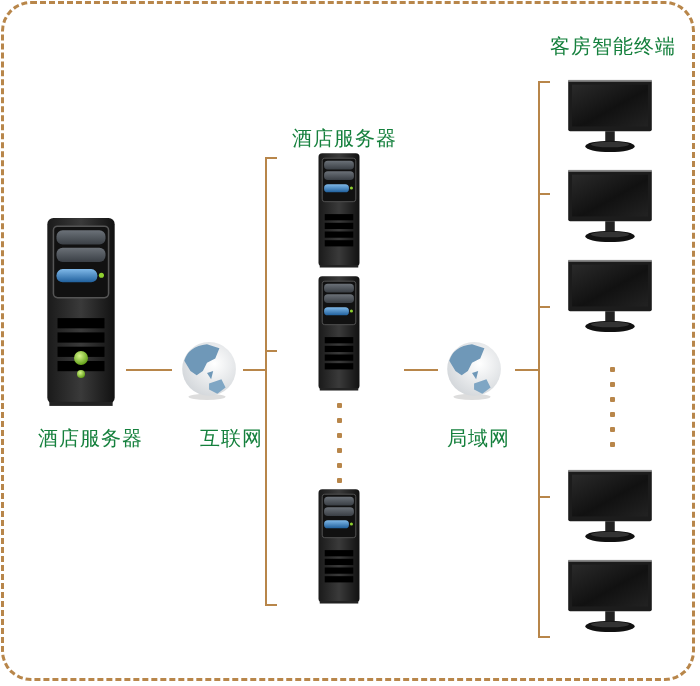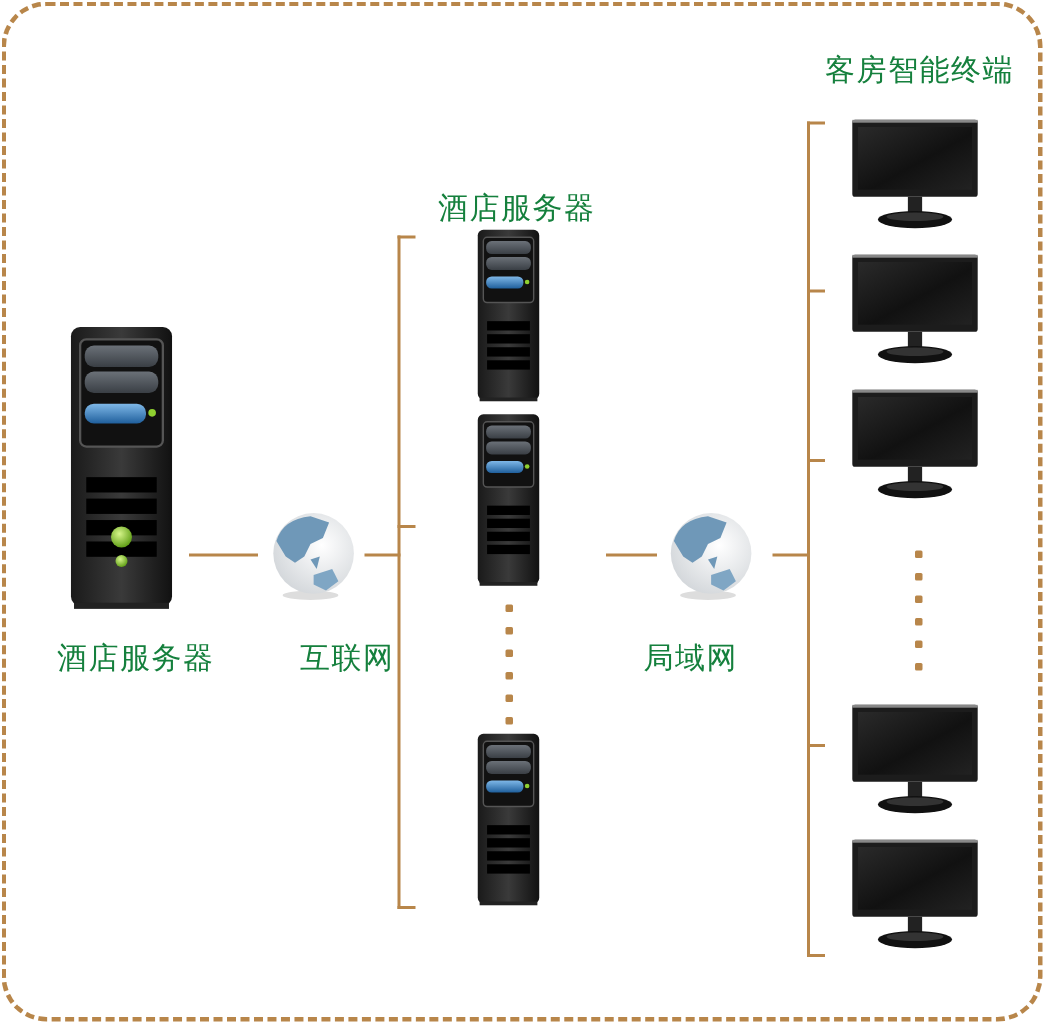--- a/index.html
+++ b/index.html
@@ -127,21 +127,21 @@
     </svg>
 </div>
 
 <div class="line" style="left:404px;top:369px;width:34px;height:2px;"></div>
 
 <div class="node" style="left:441px;top:340px;">
   <svg width="62" height="62">
       <use href="#globe"></use>
     </svg>
 </div>
-<div class="label" style="left:429px;top:425px;">局域网</div>
+<div class="label" style="left:447px;top:425px;">局域网</div>
 
 <div class="line" style="left:515px;top:369px;width:24px;height:2px;"></div>
 
 <div class="line" style="left:538px;top:81px;width:2px;height:557px;"></div>
 <div class="line" style="left:538px;top:81px;width:12px;height:2px;"></div>
 <div class="line" style="left:538px;top:193px;width:12px;height:2px;"></div>
 <div class="line" style="left:538px;top:306px;width:12px;height:2px;"></div>
 <div class="line" style="left:538px;top:496px;width:12px;height:2px;"></div>
 <div class="line" style="left:538px;top:636px;width:12px;height:2px;"></div>
 

